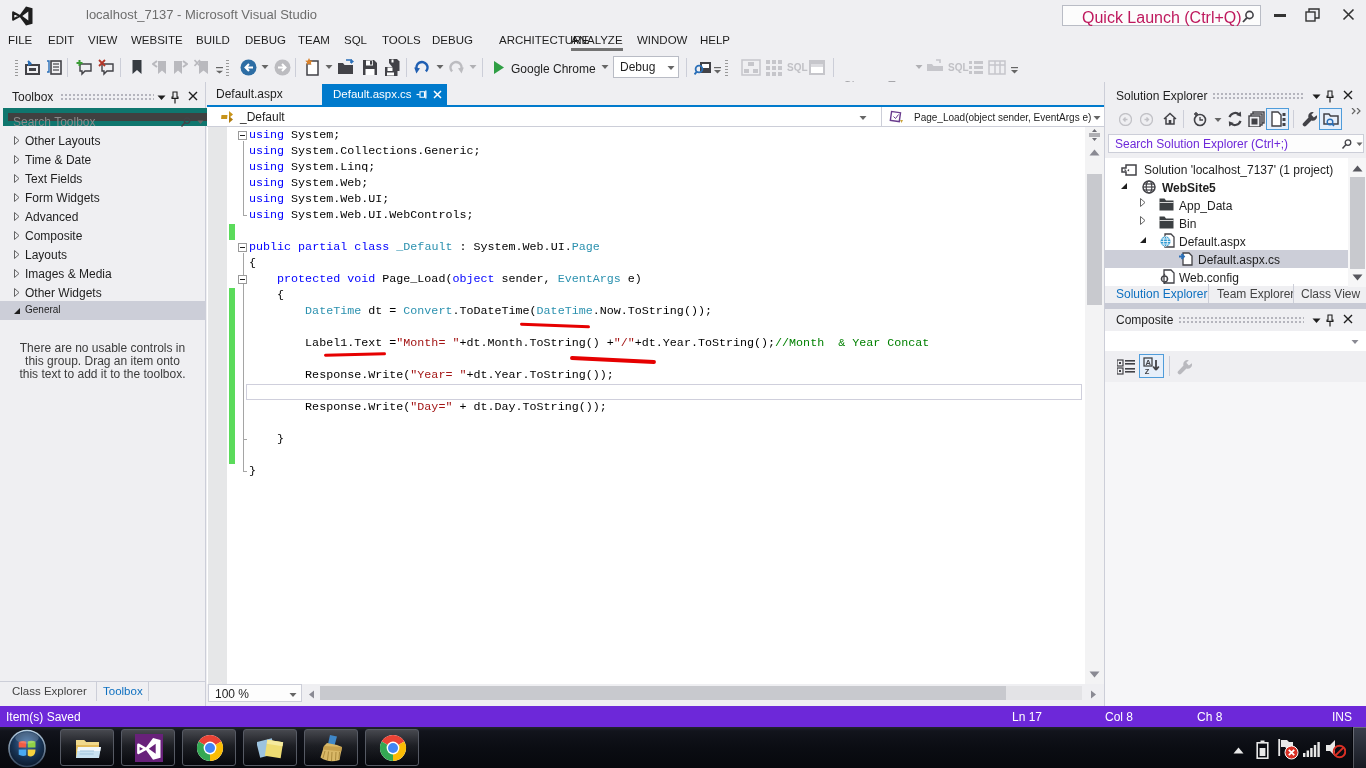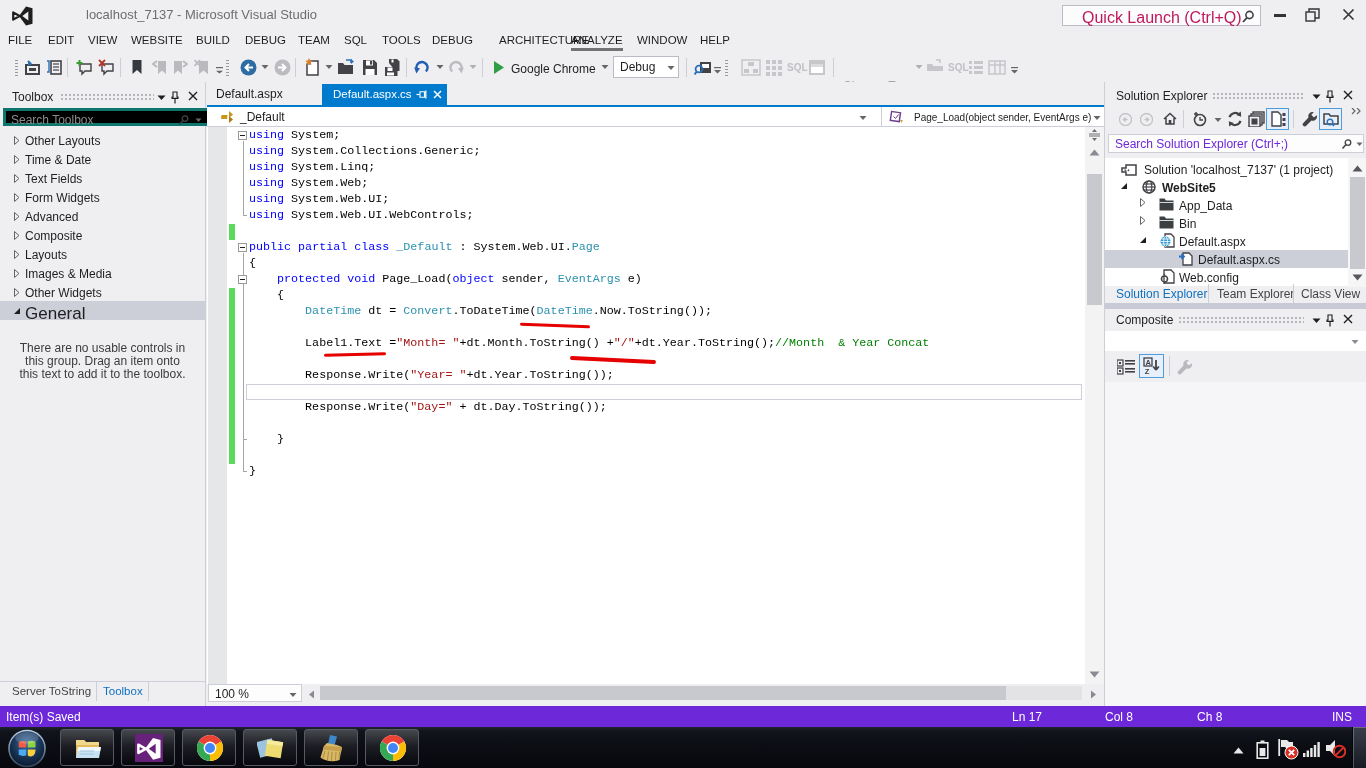--- a/index.html
+++ b/index.html
@@ -240,21 +240,21 @@
       <path d="M0.5 0.5 L4.5 5 L8.5 0.5 Z" fill="#1e1e1e"></path>
     </svg>
   <svg class="a" style="left:171px;top:9px" width="8" height="13" viewBox="0 0 8 13">
       <path d="M2 1 h4 v5 h1 v1.4 H1 V6 h1 z" fill="none" stroke="#1e1e1e" stroke-width="1.1"></path>
       <line x1="4" y1="8" x2="4" y2="12.5" stroke="#1e1e1e" stroke-width="1.2"></line>
     </svg>
   <svg class="a" style="left:188px;top:9px" width="10" height="10" viewBox="0 0 10 10">
       <path d="M1 1 L9 9 M9 1 L1 9" stroke="#1e1e1e" stroke-width="1.4"></path>
     </svg>
 
-  <div class="a" style="left:3px;top:26px;width:236px;height:18px;background:#000000;border:3px solid #0f766e">
+  <div class="a" style="left:3px;top:26px;width:236px;height:18px;background:#404040;border:5px solid #0f766e">
     <div class="a" style="left:5px;top:2px;font-size:12px;color:#8a8a8a">Search Toolbox</div>
     <svg class="a" style="left:172px;top:3px" width="12" height="12" viewBox="0 0 12 12">
         <circle cx="7" cy="4.6" r="2.8" fill="none" stroke="#424247" stroke-width="1.3"></circle>
         <line x1="1.5" y1="10.5" x2="4.8" y2="6.8" stroke="#424247" stroke-width="1.5"></line>
       </svg>
     <svg class="a" style="left:189px;top:7px" width="7" height="5" viewBox="0 0 7 5">
         <path d="M0.5 0.5 L3.5 4 L6.5 0.5 Z" fill="#666"></path>
       </svg>
   </div>
 
@@ -280,27 +280,27 @@
         <path d="M0.5 114.5 L5 118.5 L0.5 122.5 Z"></path>
         <path d="M0.5 133.5 L5 137.5 L0.5 141.5 Z"></path>
         <path d="M0.5 152.5 L5 156.5 L0.5 160.5 Z"></path>
     </g>
   </svg>
 
   <div class="a" style="left:0;top:218.5px;width:205px;height:19px;background:#ccced8">
     <svg class="a" style="left:13px;top:6px" width="8" height="8" viewBox="0 0 8 8">
         <path d="M7 1 L7 7 L1 7 Z" fill="#1e1e1e"></path>
       </svg>
-    <div class="a" style="left:25px;top:3px;font-size:17px;color:#1e1e1e">General</div>
+    <div class="a" style="left:25px;top:3px;font-size:10px;color:#1e1e1e">General</div>
   </div>
 
   <div class="a" style="left:0;top:260px;width:205px;text-align:center;font-size:12px;line-height:13px;color:#3c3c3c">There are no usable controls in<br>this group. Drag an item onto<br>this text to add it to the toolbox.</div>
 
   <div class="a" style="left:0;top:599px;width:206px;height:19px;border-top:1px solid #ccced8">
-    <div class="a" style="left:12px;top:3px;font-size:11.5px;color:#444">Server ToString</div>
+    <div class="a" style="left:12px;top:3px;font-size:11.5px;color:#444">Class Explorer</div>
     <div class="a" style="left:96px;top:0;width:1px;height:19px;background:#ccced8"></div>
     <div class="a" style="left:103px;top:3px;font-size:11.5px;color:#0e70c0">Toolbox</div>
     <div class="a" style="left:148px;top:0;width:1px;height:19px;background:#ccced8"></div>
   </div>
 </div>
 
 <div class="a" style="left:207px;top:82px;width:897px;height:624px;background:#fff">
 
   <div class="a" style="left:0;top:0;width:897px;height:23px;background:#efeff2">
     <div class="a" style="left:9px;top:5px;font-size:12px;color:#1e1e1e">Default.aspx</div>

